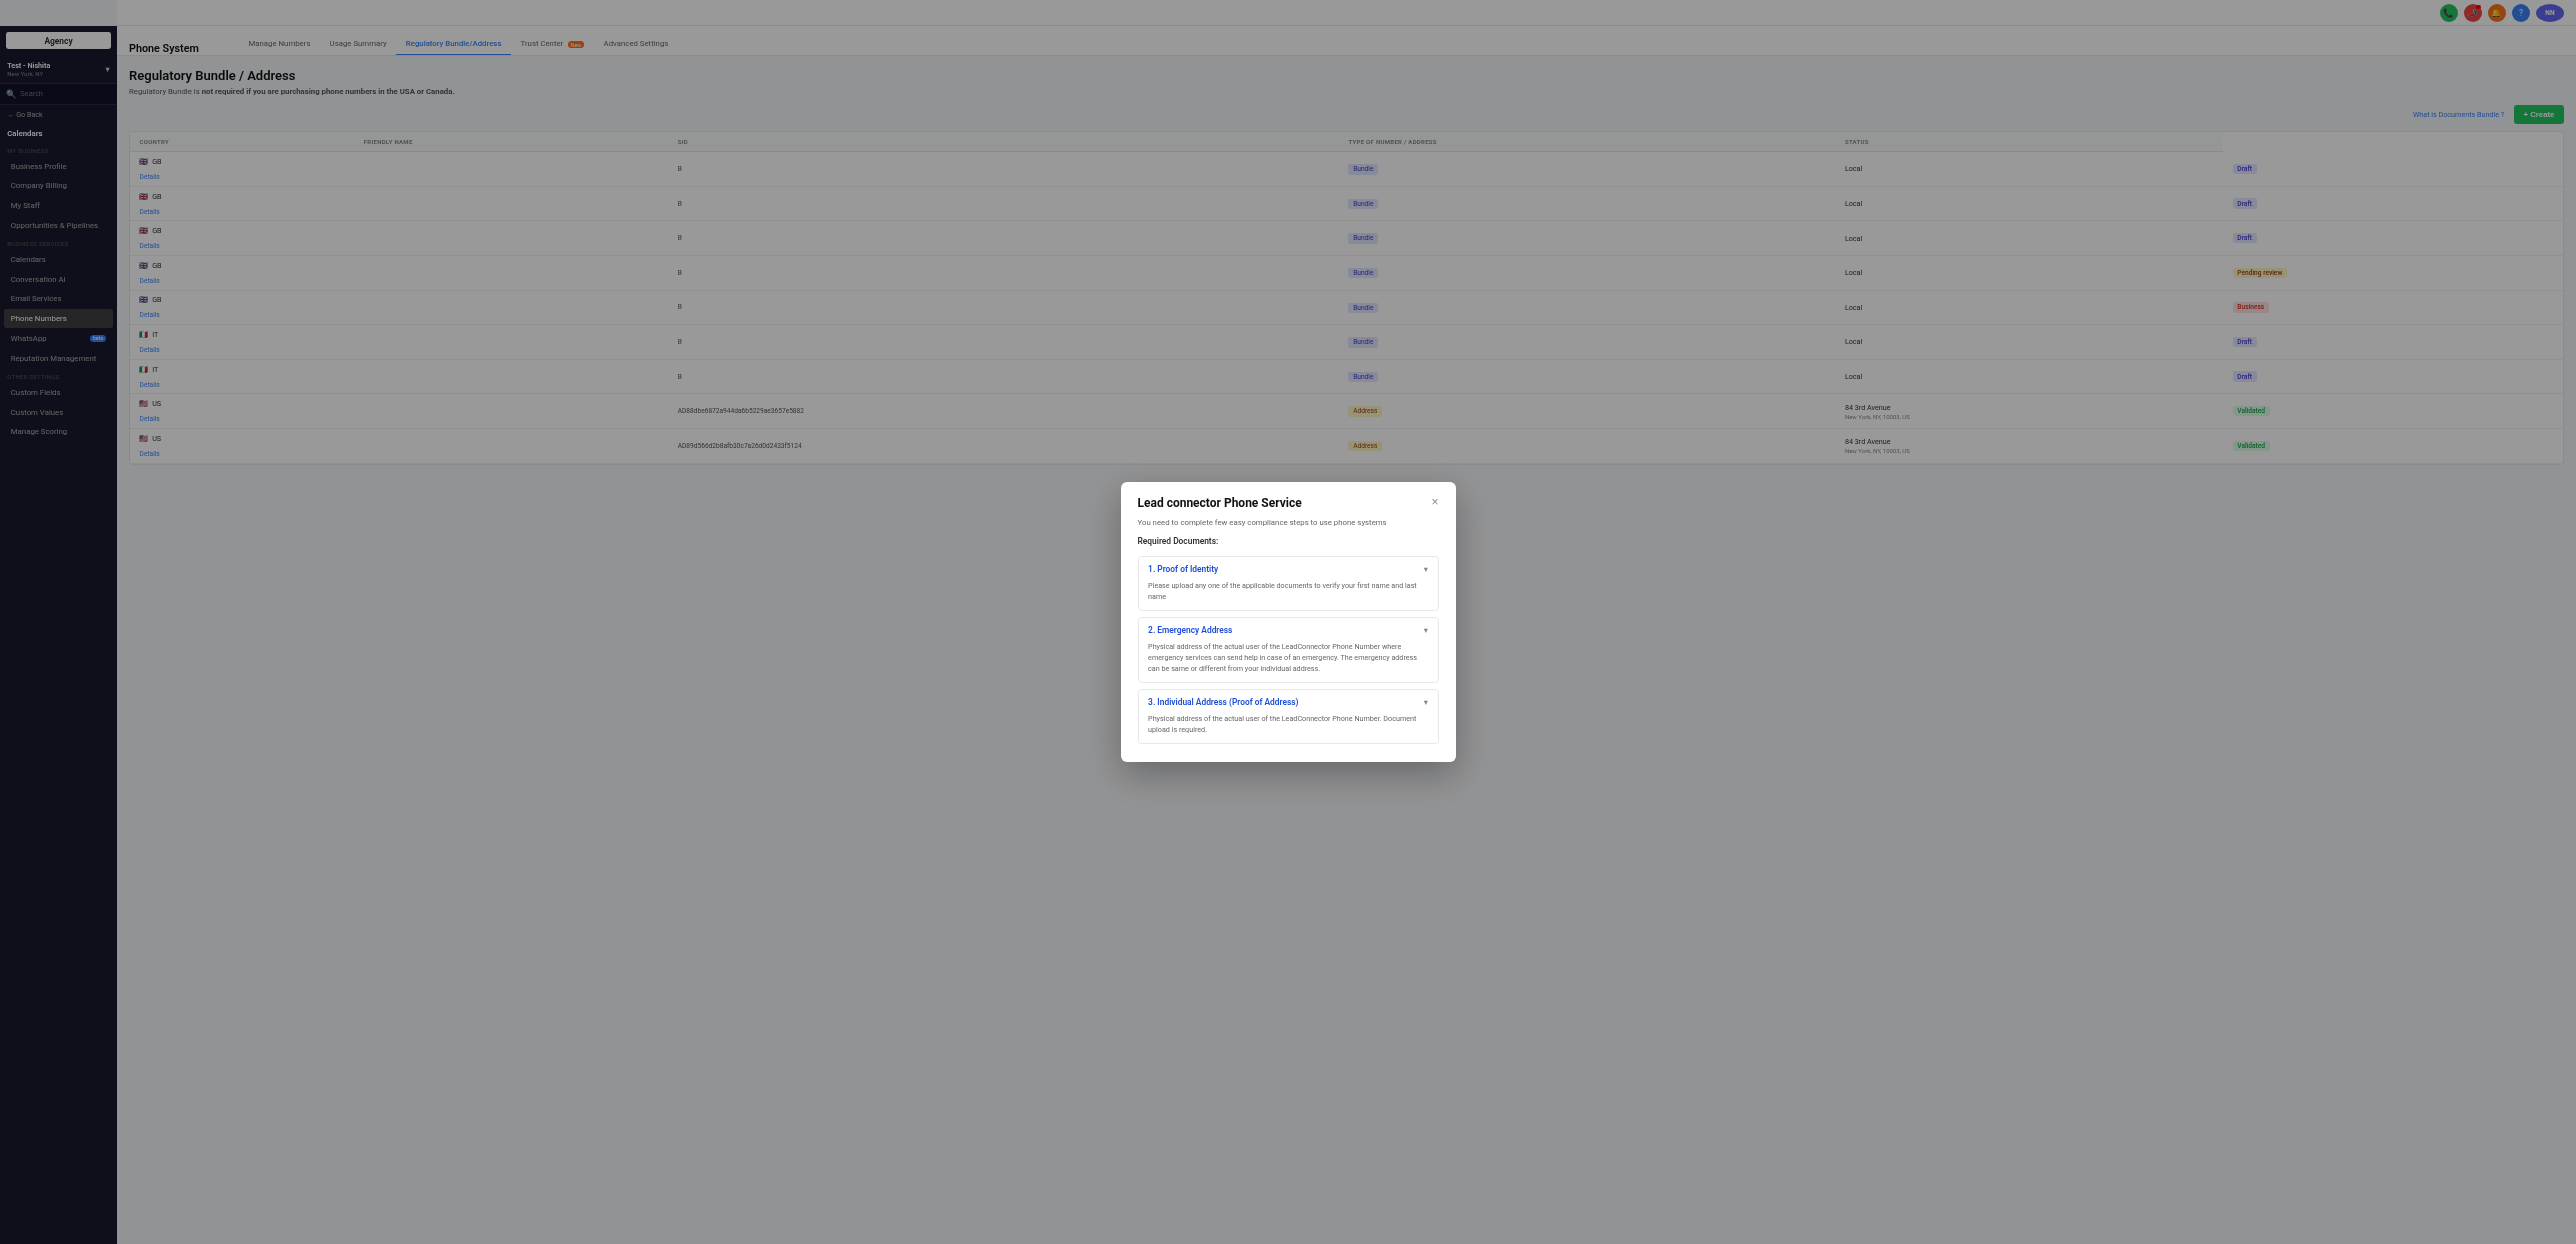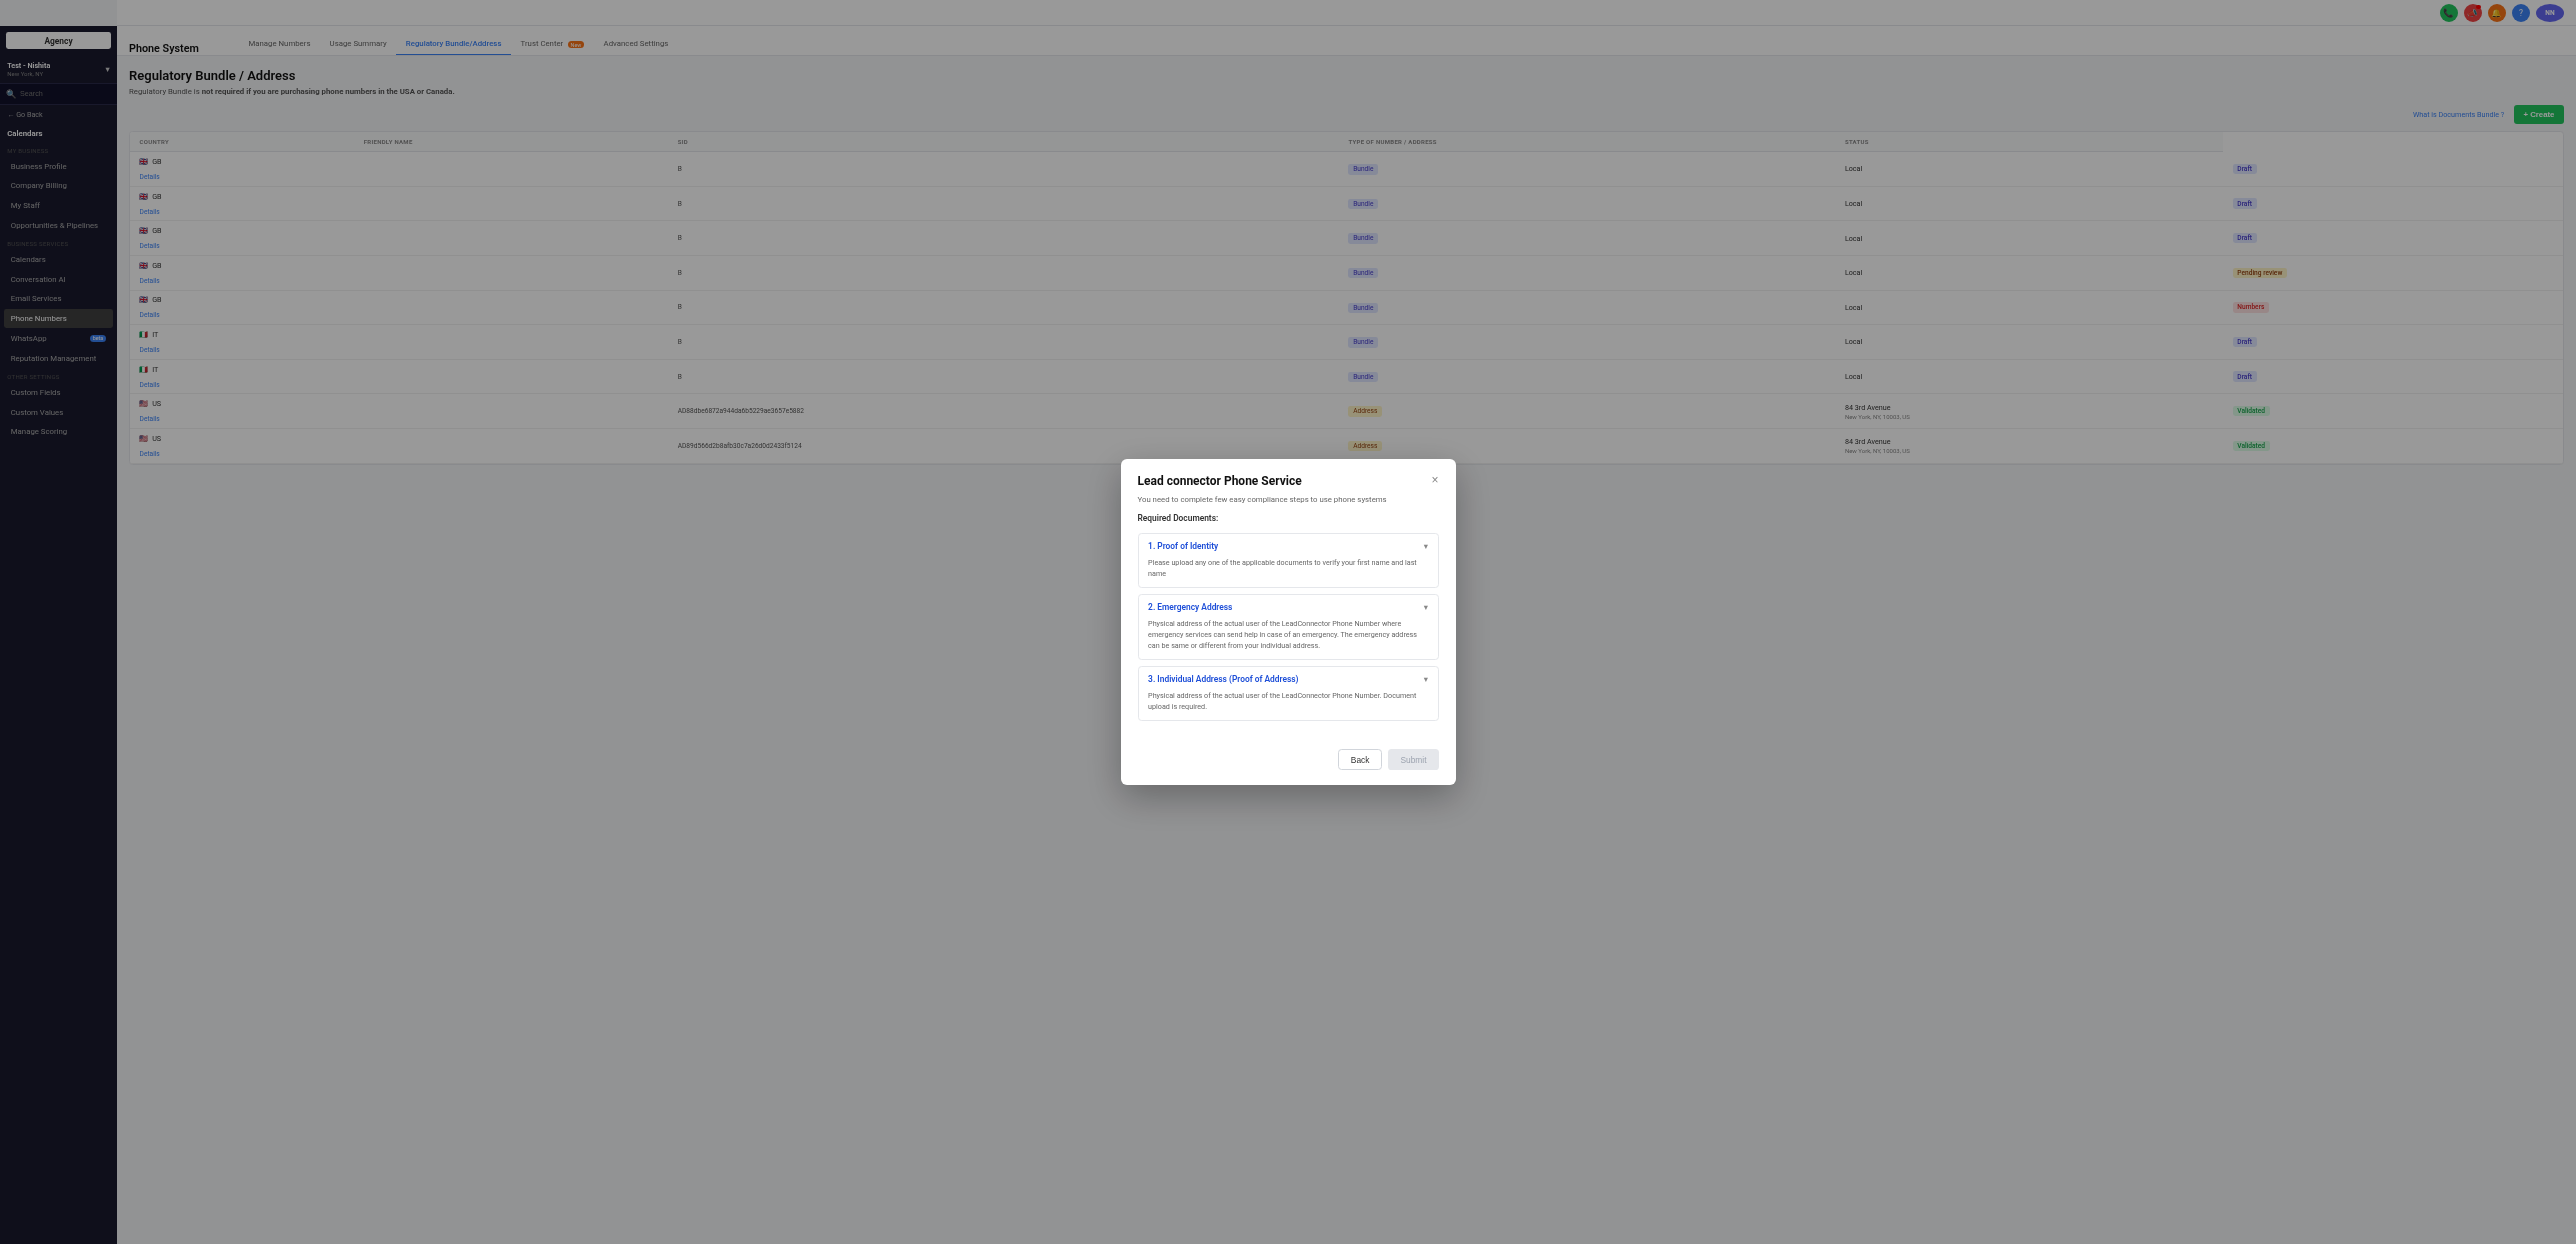--- a/index.html
+++ b/index.html
@@ -297,21 +297,21 @@
       </div>
       <a class="details-link">Details</a>
     </td>
     <td></td>
     <td style="font-size:6.6px; color:#555;">B</td>
     <td>
       <span class="type-badge">Bundle</span>
     </td>
     <td>Local</td>
     <td>
-      <span class="status-badge status-rejected">Numbers</span>
+      <span class="status-badge status-rejected">Business</span>
     </td>
   </tr>
             <tr>
     <td>
       <div class="country-cell">
         <span>🇮🇹</span>
         <span>IT</span>
       </div>
       <a class="details-link">Details</a>
     </td>
@@ -417,19 +417,15 @@
   </div>
           <div class="doc-item">
     <div class="doc-item-header">
       <span class="doc-item-title">3. Individual Address (Proof of Address)</span>
       <span class="doc-chevron">▾</span>
     </div>
     <div class="doc-item-body">Physical address of the actual user of the LeadConnector Phone Number. Document upload is required.</div>
   </div>
         </div>
     </div>
-    <div class="modal-footer">
-      <button class="btn-back">Back</button>
-      <button class="btn-submit">Submit</button>
-    </div>
   </div>
 </div>
 
 
 </body></html>

